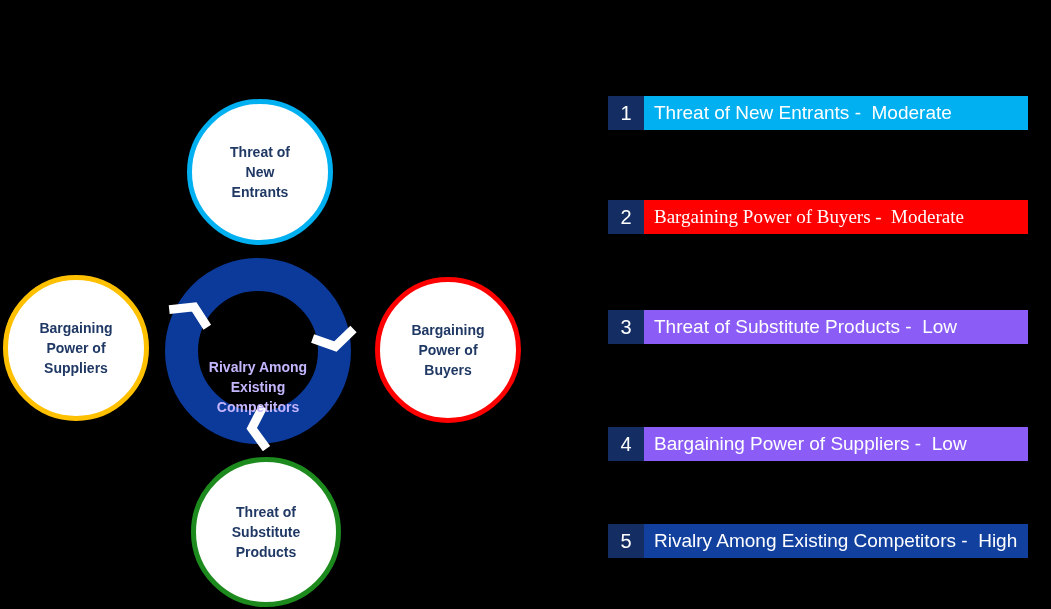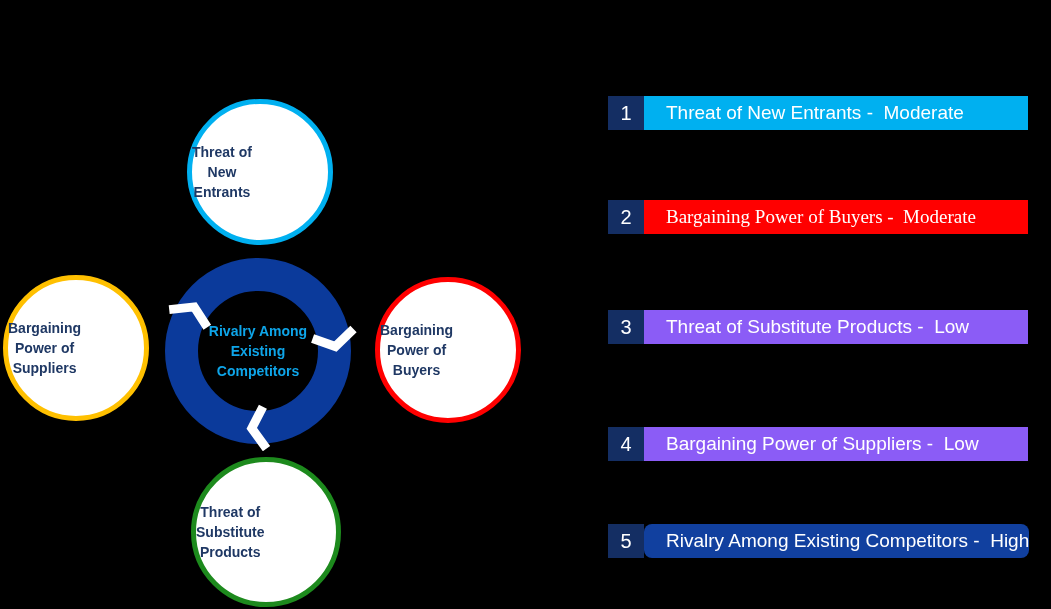--- a/index.html
+++ b/index.html
@@ -18,20 +18,21 @@
 
   
   .force-circle {
     position: absolute;
     box-sizing: border-box;
     background: #ffffff;
     border: 5px solid #999;
     border-radius: 50%;
     display: flex;
     align-items: center;
+    justify-content: center;
     text-align: center;
   }
   .force-circle .label {
     color: #1F3864;
     font-weight: bold;
     font-size: 14px;
     line-height: 1.45;
     white-space: pre-line;
   }
   #circle-new-entrants  { left: 187px; top:  99px; width: 146px; height: 146px; }
@@ -77,21 +78,21 @@
     display: flex;
     align-items: center;
     justify-content: center;
     color: #ffffff;
     font-size: 20px;
   }
   .legend-bar {
     flex: 1 1 auto;
     display: flex;
     align-items: center;
-    padding-left: 22px;
+    padding-left: 10px;
     color: #ffffff;
     font-size: 19px;
     white-space: pre;
   }
   #legend-row-1 { top:  96px; }
   #legend-row-2 { top: 200px; }
   #legend-row-3 { top: 310px; }
   #legend-row-4 { top: 427px; }
   #legend-row-5 { top: 524px; }
 </style>
@@ -125,21 +126,21 @@
   </div>
 
   <div id="rivalry-ring-wrap">
     <svg width="200" height="200" viewBox="0 0 200 200">
       <circle cx="100" cy="100" r="76.5" fill="none" stroke-width="33" stroke="#0B3A9B"></circle>
       <polyline points="11.2,58.6 36.2,55.9 49.3,76.3" fill="none" stroke-width="9" stroke="#FFFFFF"></polyline>
       <polyline points="195.5,77.9 177.4,95.5 154.6,87.4" fill="none" stroke-width="9" stroke="#FFFFFF"></polyline>
       <polyline points="108.5,197.6 93.8,177.3 104.9,155.8" fill="none" stroke-width="9" stroke="#FFFFFF"></polyline>
     </svg>
   </div>
-  <div id="center-label" style="color: #0ea5e9;">Rivalry Among
+  <div id="center-label" style="color: #c4b5fd; margin-top: 36px;">Rivalry Among
 Existing
 Competitors</div>
 
   <div class="legend-row" id="legend-row-1">
     <div class="legend-number" style="background-color: rgb(20, 46, 99);">1</div>
     <div class="legend-bar" style="background-color: rgb(0, 176, 240);">
       <span>Threat of New Entrants -  Moderate</span>
     </div>
   </div>
 
@@ -159,18 +160,18 @@
 
   <div class="legend-row" id="legend-row-4">
     <div class="legend-number" style="background-color: rgb(20, 46, 99);">4</div>
     <div class="legend-bar" style="background-color: #8b5cf6;">
       <span>Bargaining Power of Suppliers -  Low</span>
     </div>
   </div>
 
   <div class="legend-row" id="legend-row-5">
     <div class="legend-number" style="background-color: rgb(20, 46, 99);">5</div>
-    <div class="legend-bar" style="background-color: rgb(17, 64, 159); border-radius: 8px;">
+    <div class="legend-bar" style="background-color: rgb(17, 64, 159);">
       <span>Rivalry Among Existing Competitors -  High</span>
     </div>
   </div>
 
 </div>
 
 </body></html>

